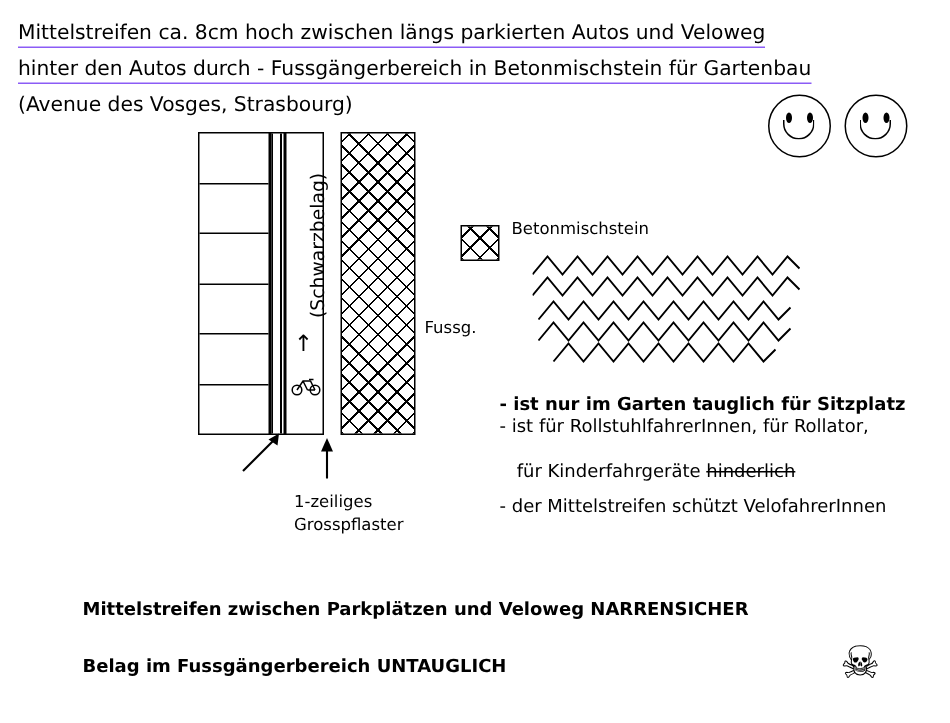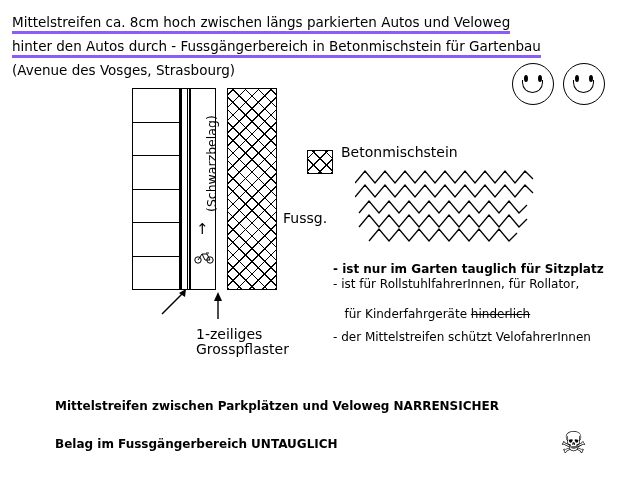--- a/index.html
+++ b/index.html
@@ -22,21 +22,21 @@
   }
   .abs { position: absolute; }
 
   
   .hdr {
     font-size: 13.5px;
     line-height: 16px;
     white-space: nowrap;
   }
   .hdr.underline {
-    border-bottom: 3px solid #8b5cf6;
+    border-bottom: 1px solid #8b5cf6;
     padding-bottom: 1px;
   }
 
   
   .smiley {
     width: 42px;
     height: 42px;
     border: 1.6px solid #000;
     border-radius: 50%;
     position: absolute;
@@ -111,21 +111,21 @@
     position: absolute;
     font-size: 12.5px;
     white-space: nowrap;
     transform-origin: left top;
     transform: rotate(-90deg);
   }
 
   
   .lbl {
     position: absolute;
-    font-size: 14px;
+    font-size: 11px;
     line-height: 15px;
     white-space: pre;
   }
   .lbl.small { font-size: 12px; line-height: 15px; }
 
   .bold-line {
     position: absolute;
     font-size: 12px;
     font-weight: bold;
     white-space: nowrap;

